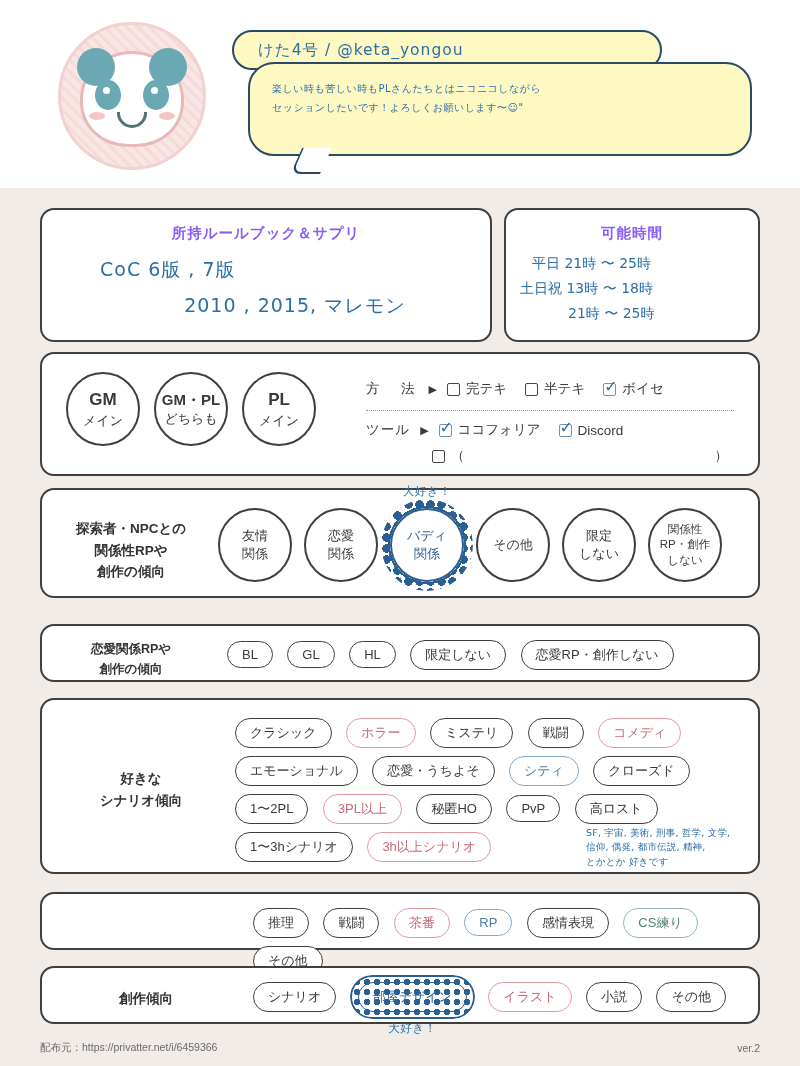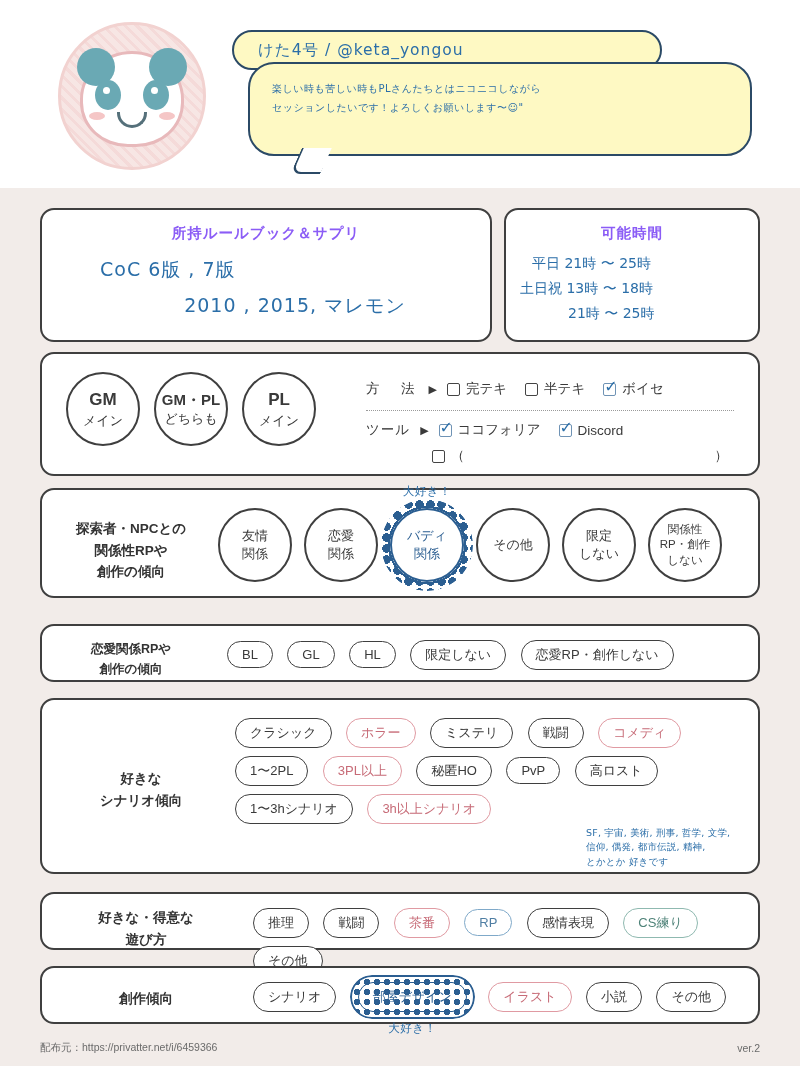--- a/index.html
+++ b/index.html
@@ -326,43 +326,45 @@
     </div>
     <div style="position:absolute; left:188px; top:14px; width:516px;">
       <div>
         <span class="pill">クラシック</span>
         <span class="pill pink">ホラー</span>
         <span class="pill">ミステリ</span>
         <span class="pill">戦闘</span>
         <span class="pill pink">コメディ</span>
       </div>
       <div>
+        <span class="pill">エモーショナル</span>
+        <span class="pill">恋愛・うちよそ</span>
+        <span class="pill blue">シティ</span>
+        <span class="pill">クローズド</span>
+      </div>
+      <div>
         <span class="pill">1〜2PL</span>
         <span class="pill pink">3PL以上</span>
         <span class="pill">秘匿HO</span>
         <span class="pill">PvP</span>
         <span class="pill">高ロスト</span>
       </div>
       <div>
         <span class="pill">1〜3hシナリオ</span>
         <span class="pill pink">3h以上シナリオ</span>
       </div>
     </div>
     <div class="note-hand" style="position:absolute; left:544px; top:126px; width:176px;">
       <div>SF, 宇宙, 美術, 刑事, 哲学, 文学,</div>
       <div>信仰, 偶発, 都市伝説, 精神,</div>
       <div>とかとか 好きです</div>
     </div>
   </div>
 
   <div class="card" style="left:40px; top:892px; width:720px; height:58px;">
-    <div class="row-label" style="position:absolute; left:14px; top:13px; width:180px;">
-      <div>好きな・得意な</div>
-      <div>遊び方</div>
-    </div>
     <div style="position:absolute; left:206px; top:10px;">
       <span class="pill">推理</span>
       <span class="pill">戦闘</span>
       <span class="pill pink">茶番</span>
       <span class="pill blue">RP</span>
       <span class="pill">感情表現</span>
       <span class="pill green">CS練り</span>
       <span class="pill">その他</span>
     </div>
   </div>

